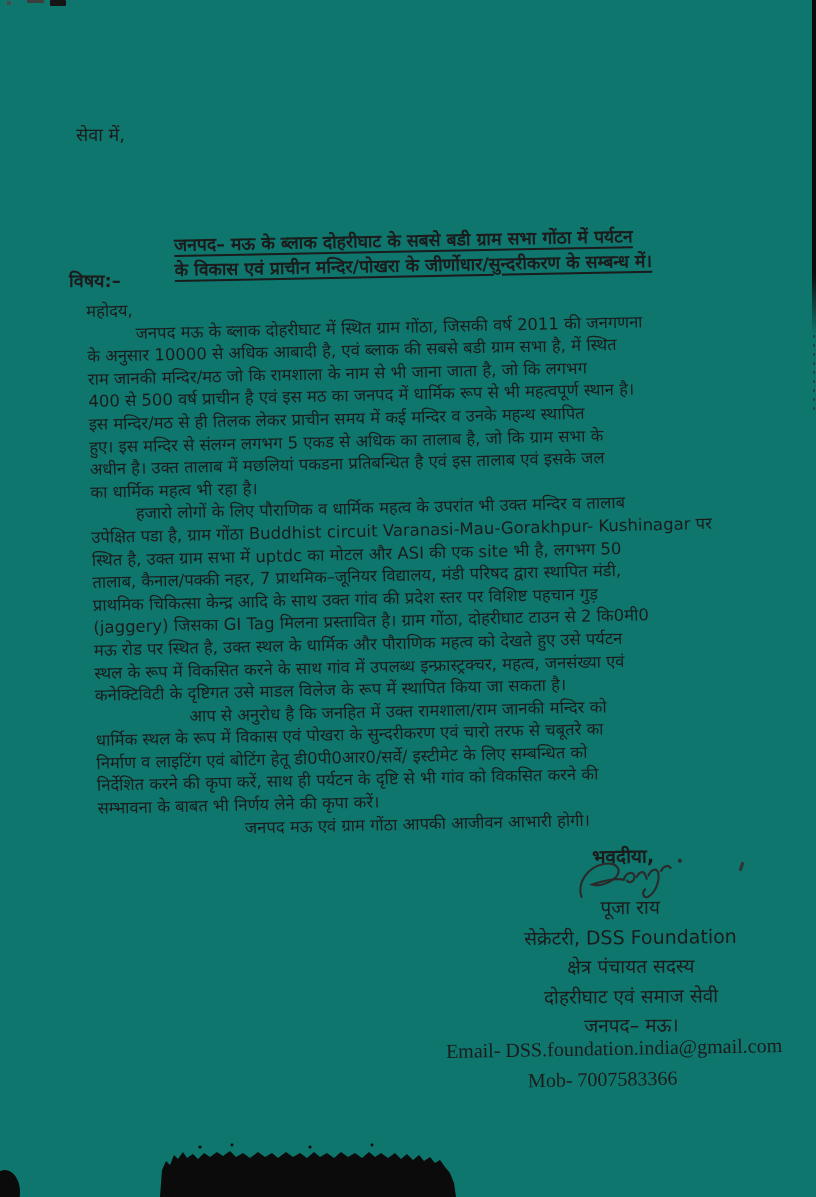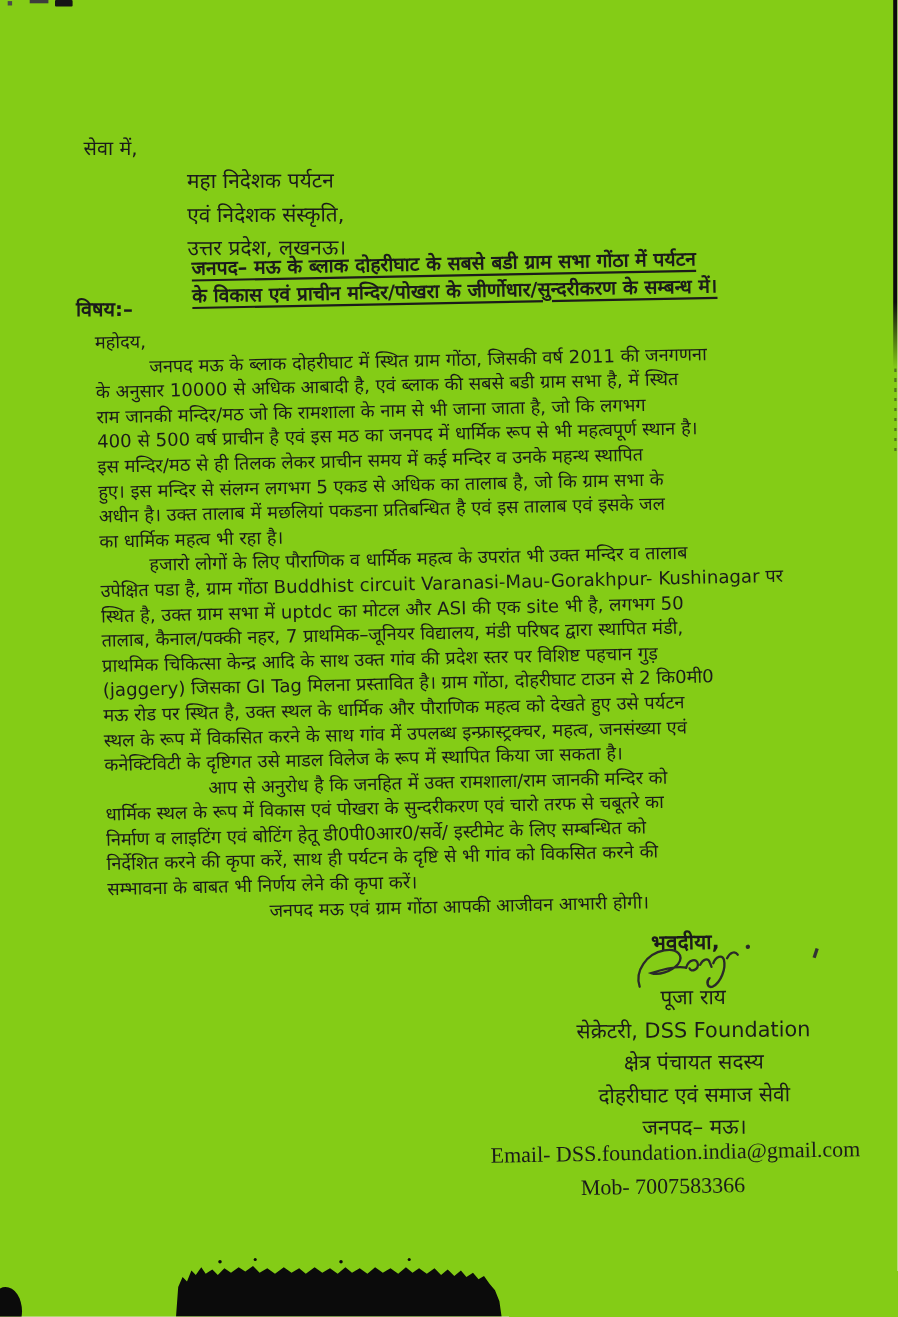--- a/index.html
+++ b/index.html
@@ -1,19 +1,19 @@
 <!DOCTYPE html>
 <html><head>
 <meta charset="utf-8">
 <style>
   html,body{margin:0;padding:0;background:#e8e8e8;}
   .page{
     position:relative;
     width:816px;height:1197px;
-    background:#84cc16;
+    background:#0f766e;
     overflow:hidden;
     font-family:"DejaVu Sans",sans-serif;
     color:#1b1b1b;
   }
   .abs{position:absolute;white-space:nowrap;}
   
   .to-label{left:76px;top:122px;font-size:18px;}
   .addressee{left:170px;top:150px;font-size:19px;line-height:30.5px;transform:rotate(-0.3deg);transform-origin:0 0;}
   
   .subject-label{left:69px;top:268px;font-size:18px;font-weight:700;}
@@ -50,25 +50,20 @@
 
 <div class="page">
 
   <div class="abs mark-dot"></div>
   <div class="abs mark-dash1"></div>
   <div class="abs mark-dash2"></div>
   <div class="abs edge-line"></div>
   <div class="abs edge-dots"></div>
 
   <div class="abs to-label">सेवा में,</div>
-  <div class="abs addressee">
-    <div>महा निदेशक पर्यटन</div>
-    <div>एवं निदेशक संस्कृति,</div>
-    <div>उत्तर प्रदेश, लखनऊ।</div>
-  </div>
 
   <div class="abs subject-label">विषय:–</div>
   <div class="abs subject">
     <div class="subject-line"><span>जनपद– मऊ के ब्लाक दोहरीघाट के सबसे बडी ग्राम सभा गोंठा में पर्यटन</span></div>
     <div class="subject-line"><span>के विकास एवं प्राचीन मन्दिर/पोखरा के जीर्णोधार/सुन्दरीकरण के सम्बन्ध में।</span></div>
   </div>
 
   <div class="abs body-block">
     <div class="line">महोदय,</div>
     <div class="line ind-49">जनपद मऊ के ब्लाक दोहरीघाट में स्थित ग्राम गोंठा, जिसकी वर्ष 2011 की जनगणना</div>

